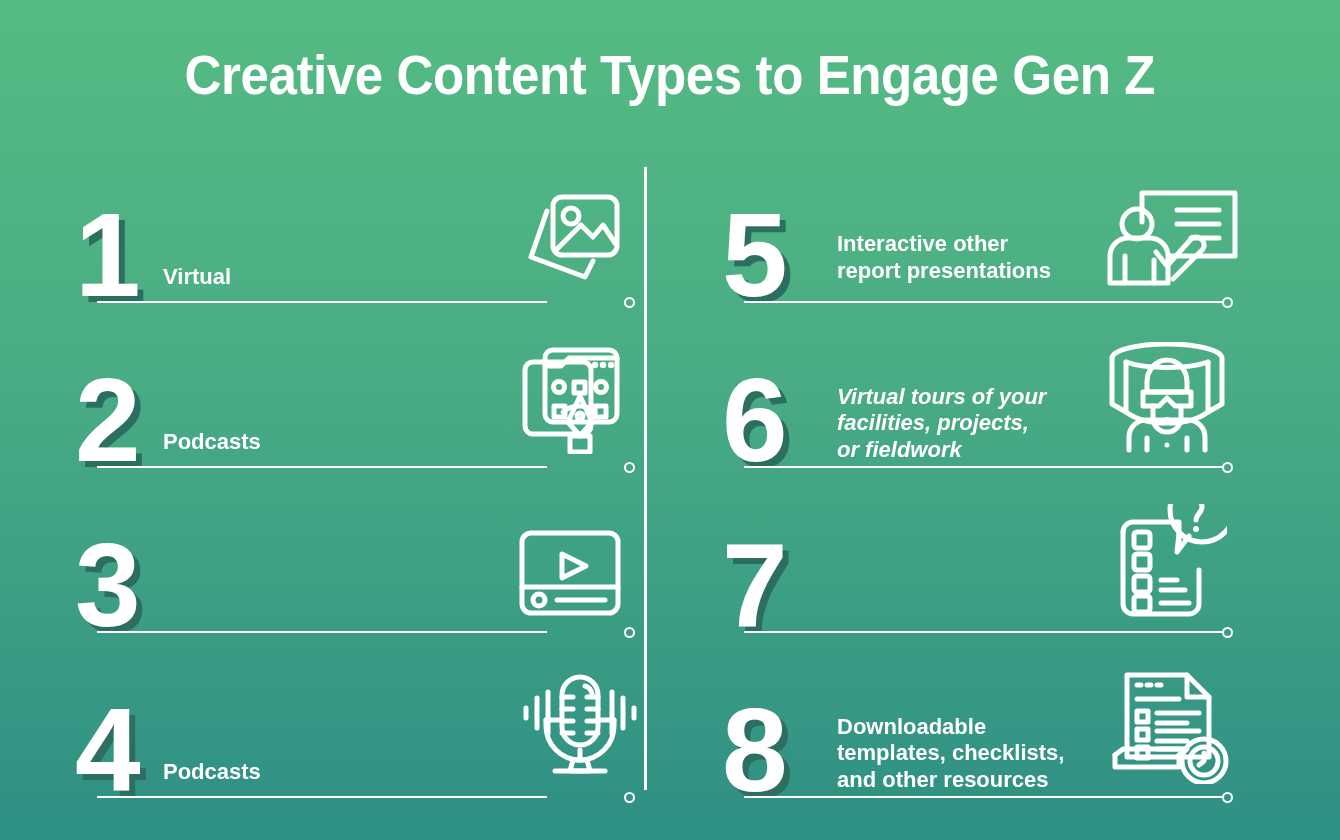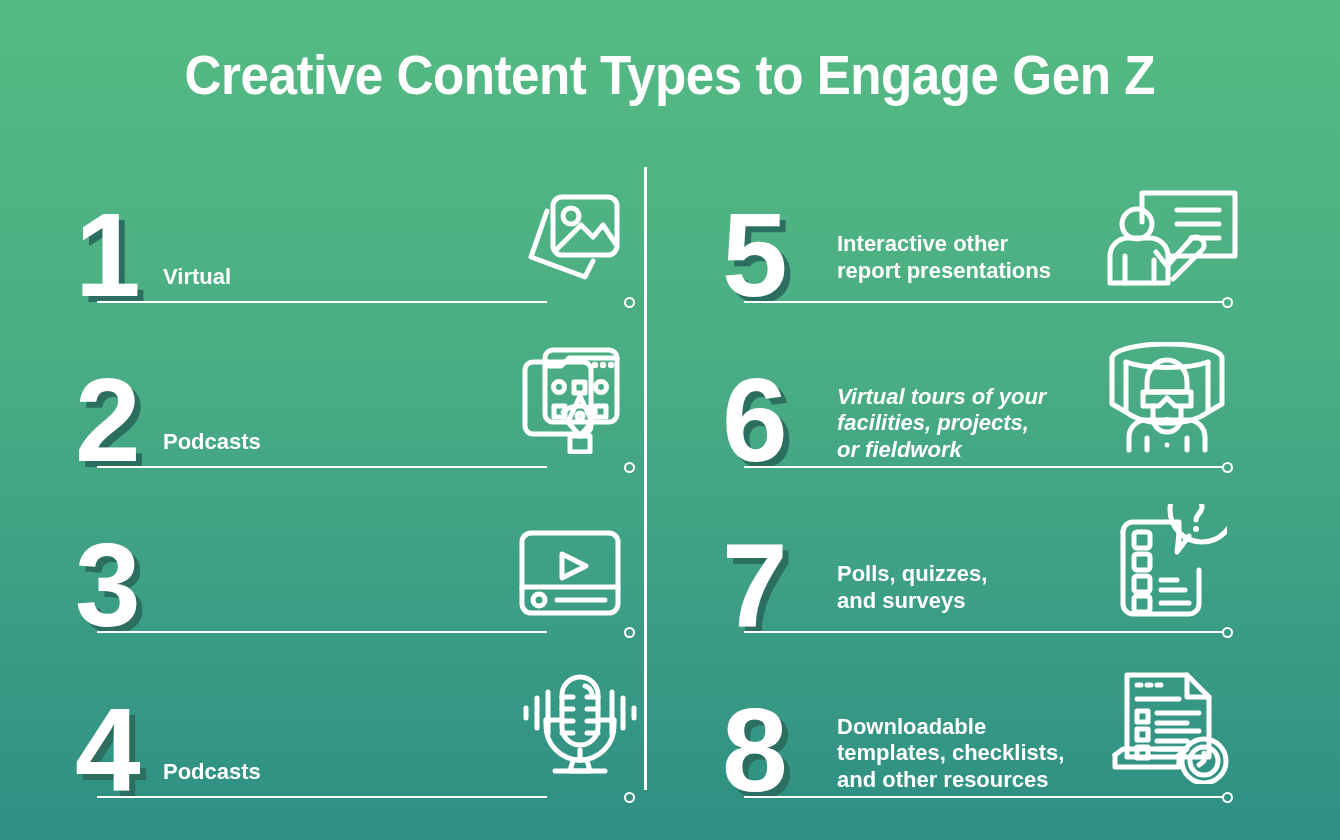--- a/index.html
+++ b/index.html
@@ -282,22 +282,20 @@
       </svg>
     </div>
     <div class="rule"></div>
     <div class="rule-dot"></div>
   </div>
 
   <div class="item">
     <div class="num-wrap">
       <span class="num">7</span>
     </div>
-    <div class="label" style="white-space:pre-line; bottom:40px;">Polls, quizzes,
-and surveys</div>
     <div class="icon">
       <svg width="120" height="115" viewBox="0 0 120 115">
         <path d="M16 28 A10 10 0 0 1 26 18 L72 18 L72 44"></path>
         <path d="M16 28 L16 100 A10 10 0 0 0 26 110 L82 110 A10 10 0 0 0 92 100 L92 66"></path>
         <rect x="27" y="28" width="16" height="16" rx="3"></rect>
         <rect x="27" y="50" width="16" height="16" rx="3"></rect>
         <rect x="27" y="72" width="16" height="16" rx="3"></rect>
         <rect x="27" y="92" width="16" height="16" rx="3"></rect>
         <path d="M54 76 L70 76 M54 86 L78 86 M54 99 L82 99"></path>
         <path d="M95 6 m-32 0 a32 32 0 1 0 64 0 a32 32 0 1 0 -64 0"></path>

